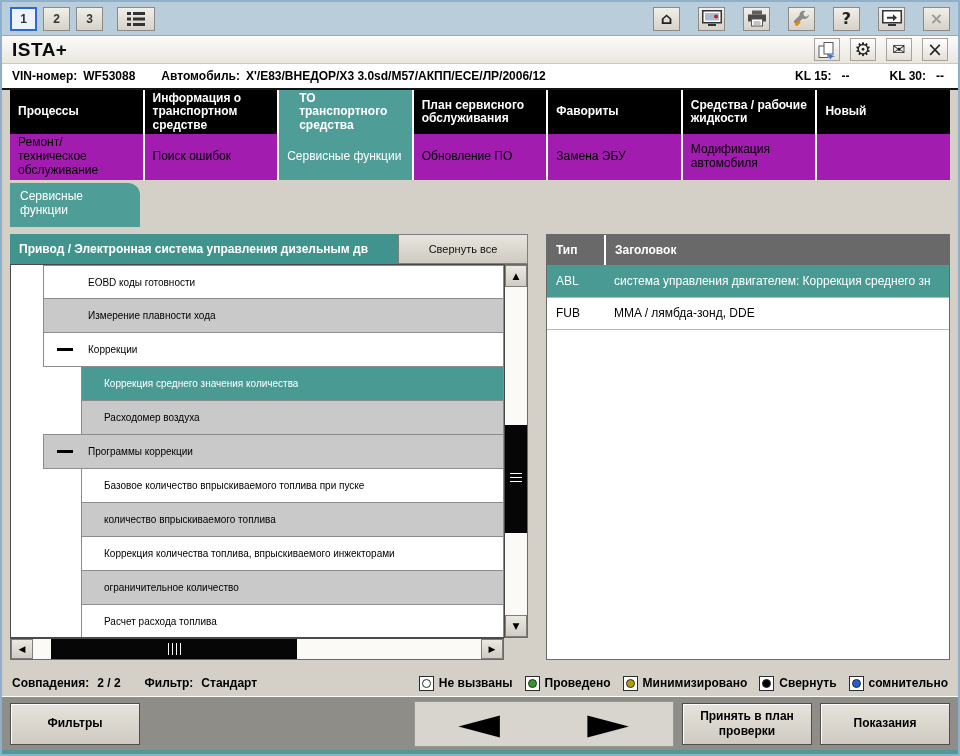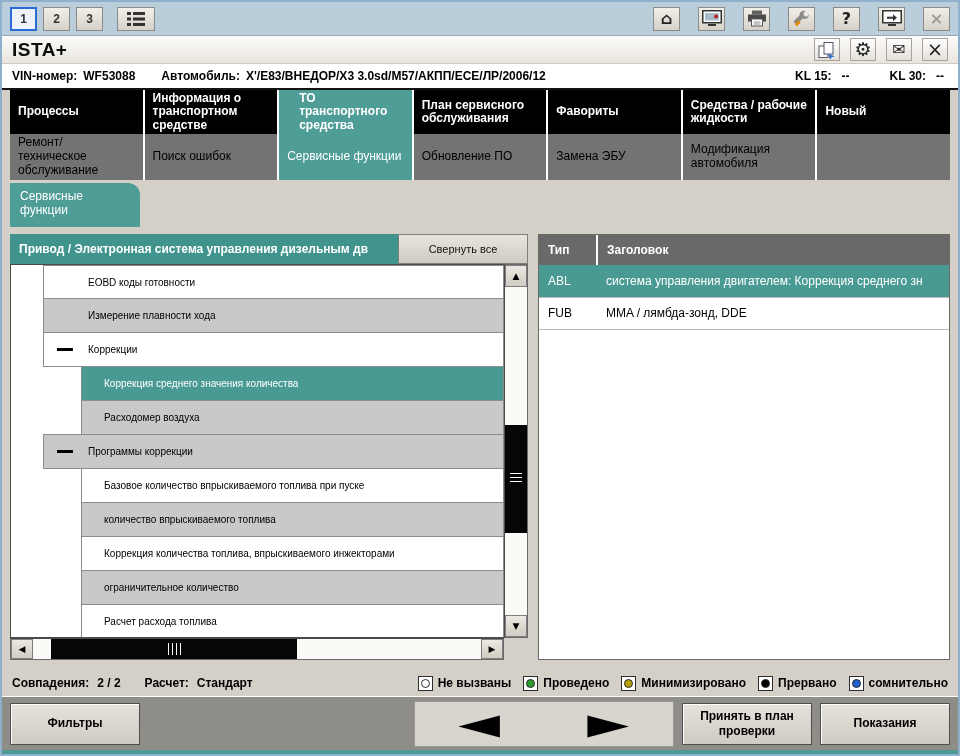--- a/index.html
+++ b/index.html
@@ -32,29 +32,29 @@
   .vinbar .kl  { margin-right:10px; }
   .vinbar .klv { margin-right:40px; }
   .vinbar .klv:last-child { margin-right:4px; }
 
   
   .mainnav, .subnav { margin:0 8px; display:grid; grid-template-columns:repeat(7,1fr); gap:2px; background:#ffffff; }
   .mainnav { height:44px; border-bottom:2px solid #fff; }
   .mainnav .cell { background:#000; color:#fff; font-size:12px; font-weight:bold; line-height:1.12; display:flex; align-items:center; padding:2px 8px; cursor:default; }
   .mainnav .cell.active { background:#4f9d97;padding-left:20px; }
   .subnav { height:46px; }
-  .subnav .cell { background:#737373; color:#000; font-size:12px; line-height:1.15; display:flex; align-items:center; padding:2px 8px; cursor:default; }
+  .subnav .cell { background:#a21caf; color:#000; font-size:12px; line-height:1.15; display:flex; align-items:center; padding:2px 8px; cursor:default; }
   .subnav .cell.active { background:#4f9d97; color:#fff; }
 
   
   .tabstrip { height:48px; margin:0 8px; position:relative; }
   .doc-tab { position:absolute; left:0; top:3px; width:130px; height:44px; background:#4f9d97; color:#fff; font-size:12px; line-height:1.2; padding:6px 10px; border-radius:0 12px 0 0; cursor:default; }
 
   
-  .content { height:442px; padding:6px 8px 0; display:flex; gap:10px; }
+  .content { height:442px; padding:6px 8px 0; display:flex; gap:18px; }
   .left-panel { width:518px; display:flex; flex-direction:column; }
   .panel-head { height:30px; display:flex; }
   .tree-header { flex:1; background:#40948d; color:#fff; font-size:12px; font-weight:bold; display:flex; align-items:center; padding:0 9px; white-space:nowrap; overflow:hidden; }
   .collapse-btn { width:130px; background:linear-gradient(#e8e5de,#cfcbc2); border:1px solid #7e7e7e; font-size:11px; color:#111; font-family:inherit; cursor:default; }
 
   .tree-body { display:flex; height:374px; }
   .tree-rows { flex:1; background:#fff; border:1px solid #4a4a4a; border-right:none; overflow:hidden; }
   .trow { height:34px; display:flex; }
   .trow .rbox { flex:1; border:1px solid #8c8c8c; margin-top:-1px; background:#fff; display:flex; align-items:center; font-size:10px; color:#000; padding-left:44px; overflow:hidden; cursor:default;text-align:right; }
   .trow:first-child .rbox { margin-top:0; }
@@ -391,21 +391,21 @@
             <td>MMA / лямбда-зонд, DDE</td>
           </tr>
         </tbody>
       </table>
     </div>
   </div>
 
   <div class="statusbar">
     <span class="sb-label">Совпадения:</span>
     <span class="sb-value">2 / 2</span>
-    <span class="sb-label">Расчет:</span>
+    <span class="sb-label">Фильтр:</span>
     <span class="sb-value">Стандарт</span>
     <div class="legend">
       <span class="legend-item">
         <span class="legend-box">
             <span class="legend-dot" style="background-color: rgb(255, 255, 255);"></span>
           </span>
         <span>Не вызваны</span>
       </span>
       <span class="legend-item">
         <span class="legend-box">
@@ -416,21 +416,21 @@
       <span class="legend-item">
         <span class="legend-box">
             <span class="legend-dot" style="background-color: rgb(179, 160, 0);"></span>
           </span>
         <span>Минимизировано</span>
       </span>
       <span class="legend-item">
         <span class="legend-box">
             <span class="legend-dot" style="background-color: rgb(0, 0, 0);"></span>
           </span>
-        <span>Прервано</span>
+        <span>Свернуть</span>
       </span>
       <span class="legend-item">
         <span class="legend-box">
             <span class="legend-dot" style="background-color: rgb(31, 95, 208);"></span>
           </span>
         <span>сомнительно</span>
       </span>
     </div>
   </div>
 

